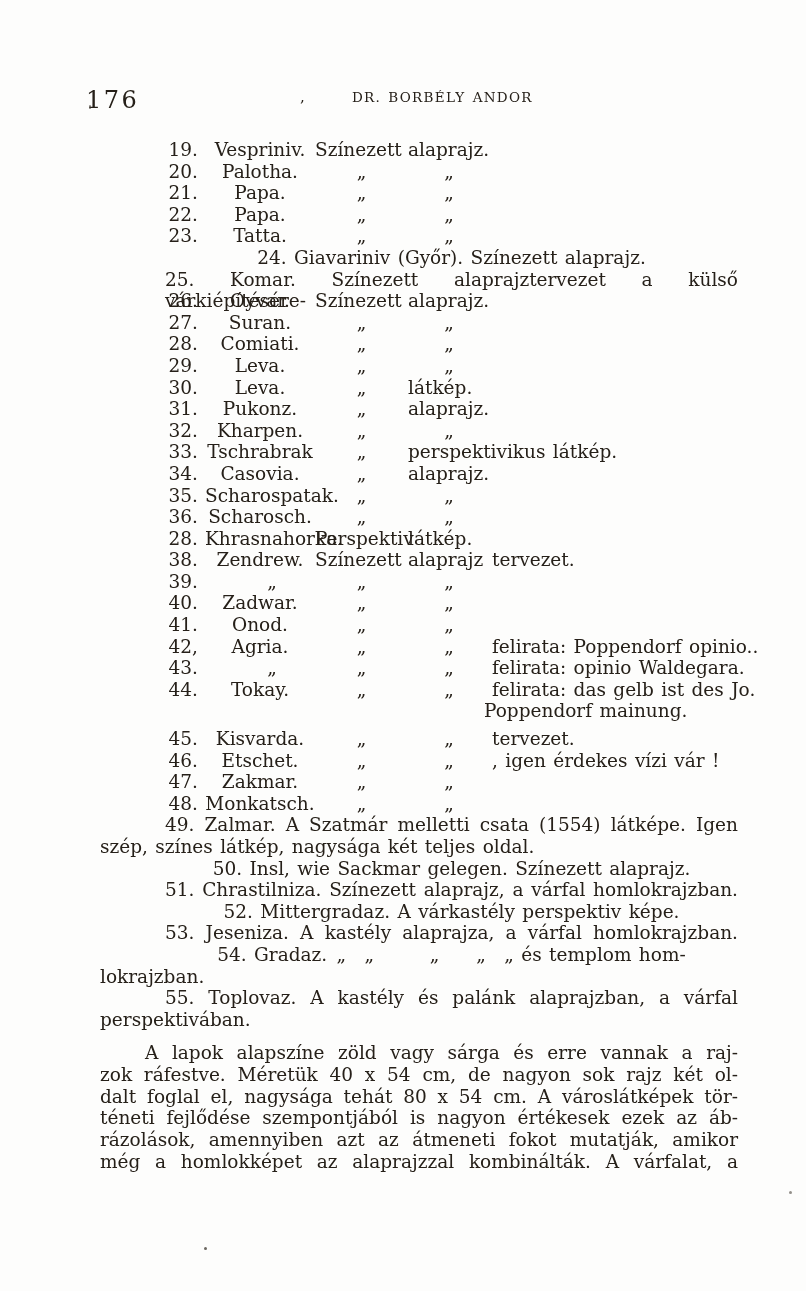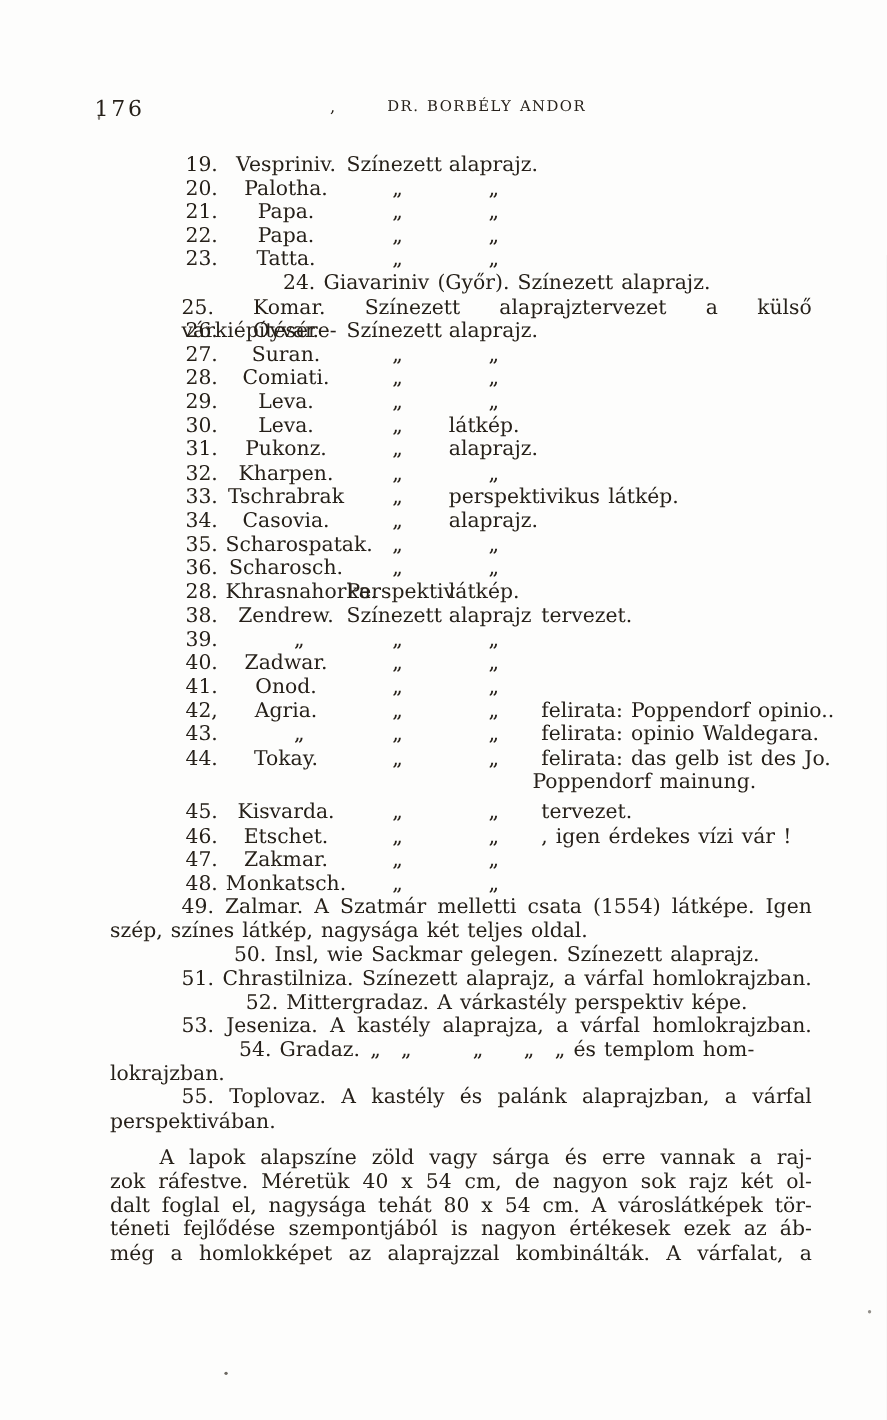--- a/index.html
+++ b/index.html
@@ -15,21 +15,21 @@
     color:#262019;
     overflow:hidden;
     font-size:18.5px;
     word-spacing:1.5px;
     -webkit-font-smoothing:antialiased;
   }
   
   .hdr{position:absolute;top:86px;left:0;width:100%;height:22px;}
   .pagenum{
     position:absolute;left:86px;top:0;
-    font-size:20px;letter-spacing:2.5px;
+    font-size:24px;letter-spacing:2.5px;
   }
   .hdr-sep{position:absolute;left:300px;top:2px;font-size:15px;}
   .hdr-title{
     position:absolute;left:352px;top:3px;
     font-size:13.5px;letter-spacing:1.3px;font-weight:normal;
     font-stretch:normal;
   }
   
   .body-col{
     position:absolute;top:128px;left:100px;width:638px;
@@ -297,20 +297,21 @@
         <div class="row flow"><span class="fnum">54. </span><span class="ftext">Gradaz. „ „   „  „ „ és templom hom-</span></div>
         <div class="row cont"><span class="ftext">lokrajzban.</span></div>
         <div class="row flow just"><span class="fnum">55. </span><span class="ftext">Toplovaz. A kastély és palánk alaprajzban, a várfal</span></div>
         <div class="row cont"><span class="ftext">perspektivában.</span></div>
       </div>
     <div class="para">
         <div class="pline indent">A lapok alapszíne zöld vagy sárga és erre vannak a raj-</div>
         <div class="pline">zok ráfestve. Méretük 40 x 54 cm, de nagyon sok rajz két ol-</div>
         <div class="pline">dalt foglal el, nagysága tehát 80 x 54 cm. A városlátképek tör-</div>
         <div class="pline">téneti fejlődése szempontjából is nagyon értékesek ezek az áb-</div>
+        <div class="pline">rázolások, amennyiben azt az átmeneti fokot mutatják, amikor</div>
         <div class="pline">még a homlokképet az alaprajzzal kombinálták. A várfalat, a</div>
       </div>
   </div>
 
   <span class="speck s1"></span>
   <span class="speck s2"></span>
   <span class="speck s3"></span>
 </div>
 
 </body></html>

